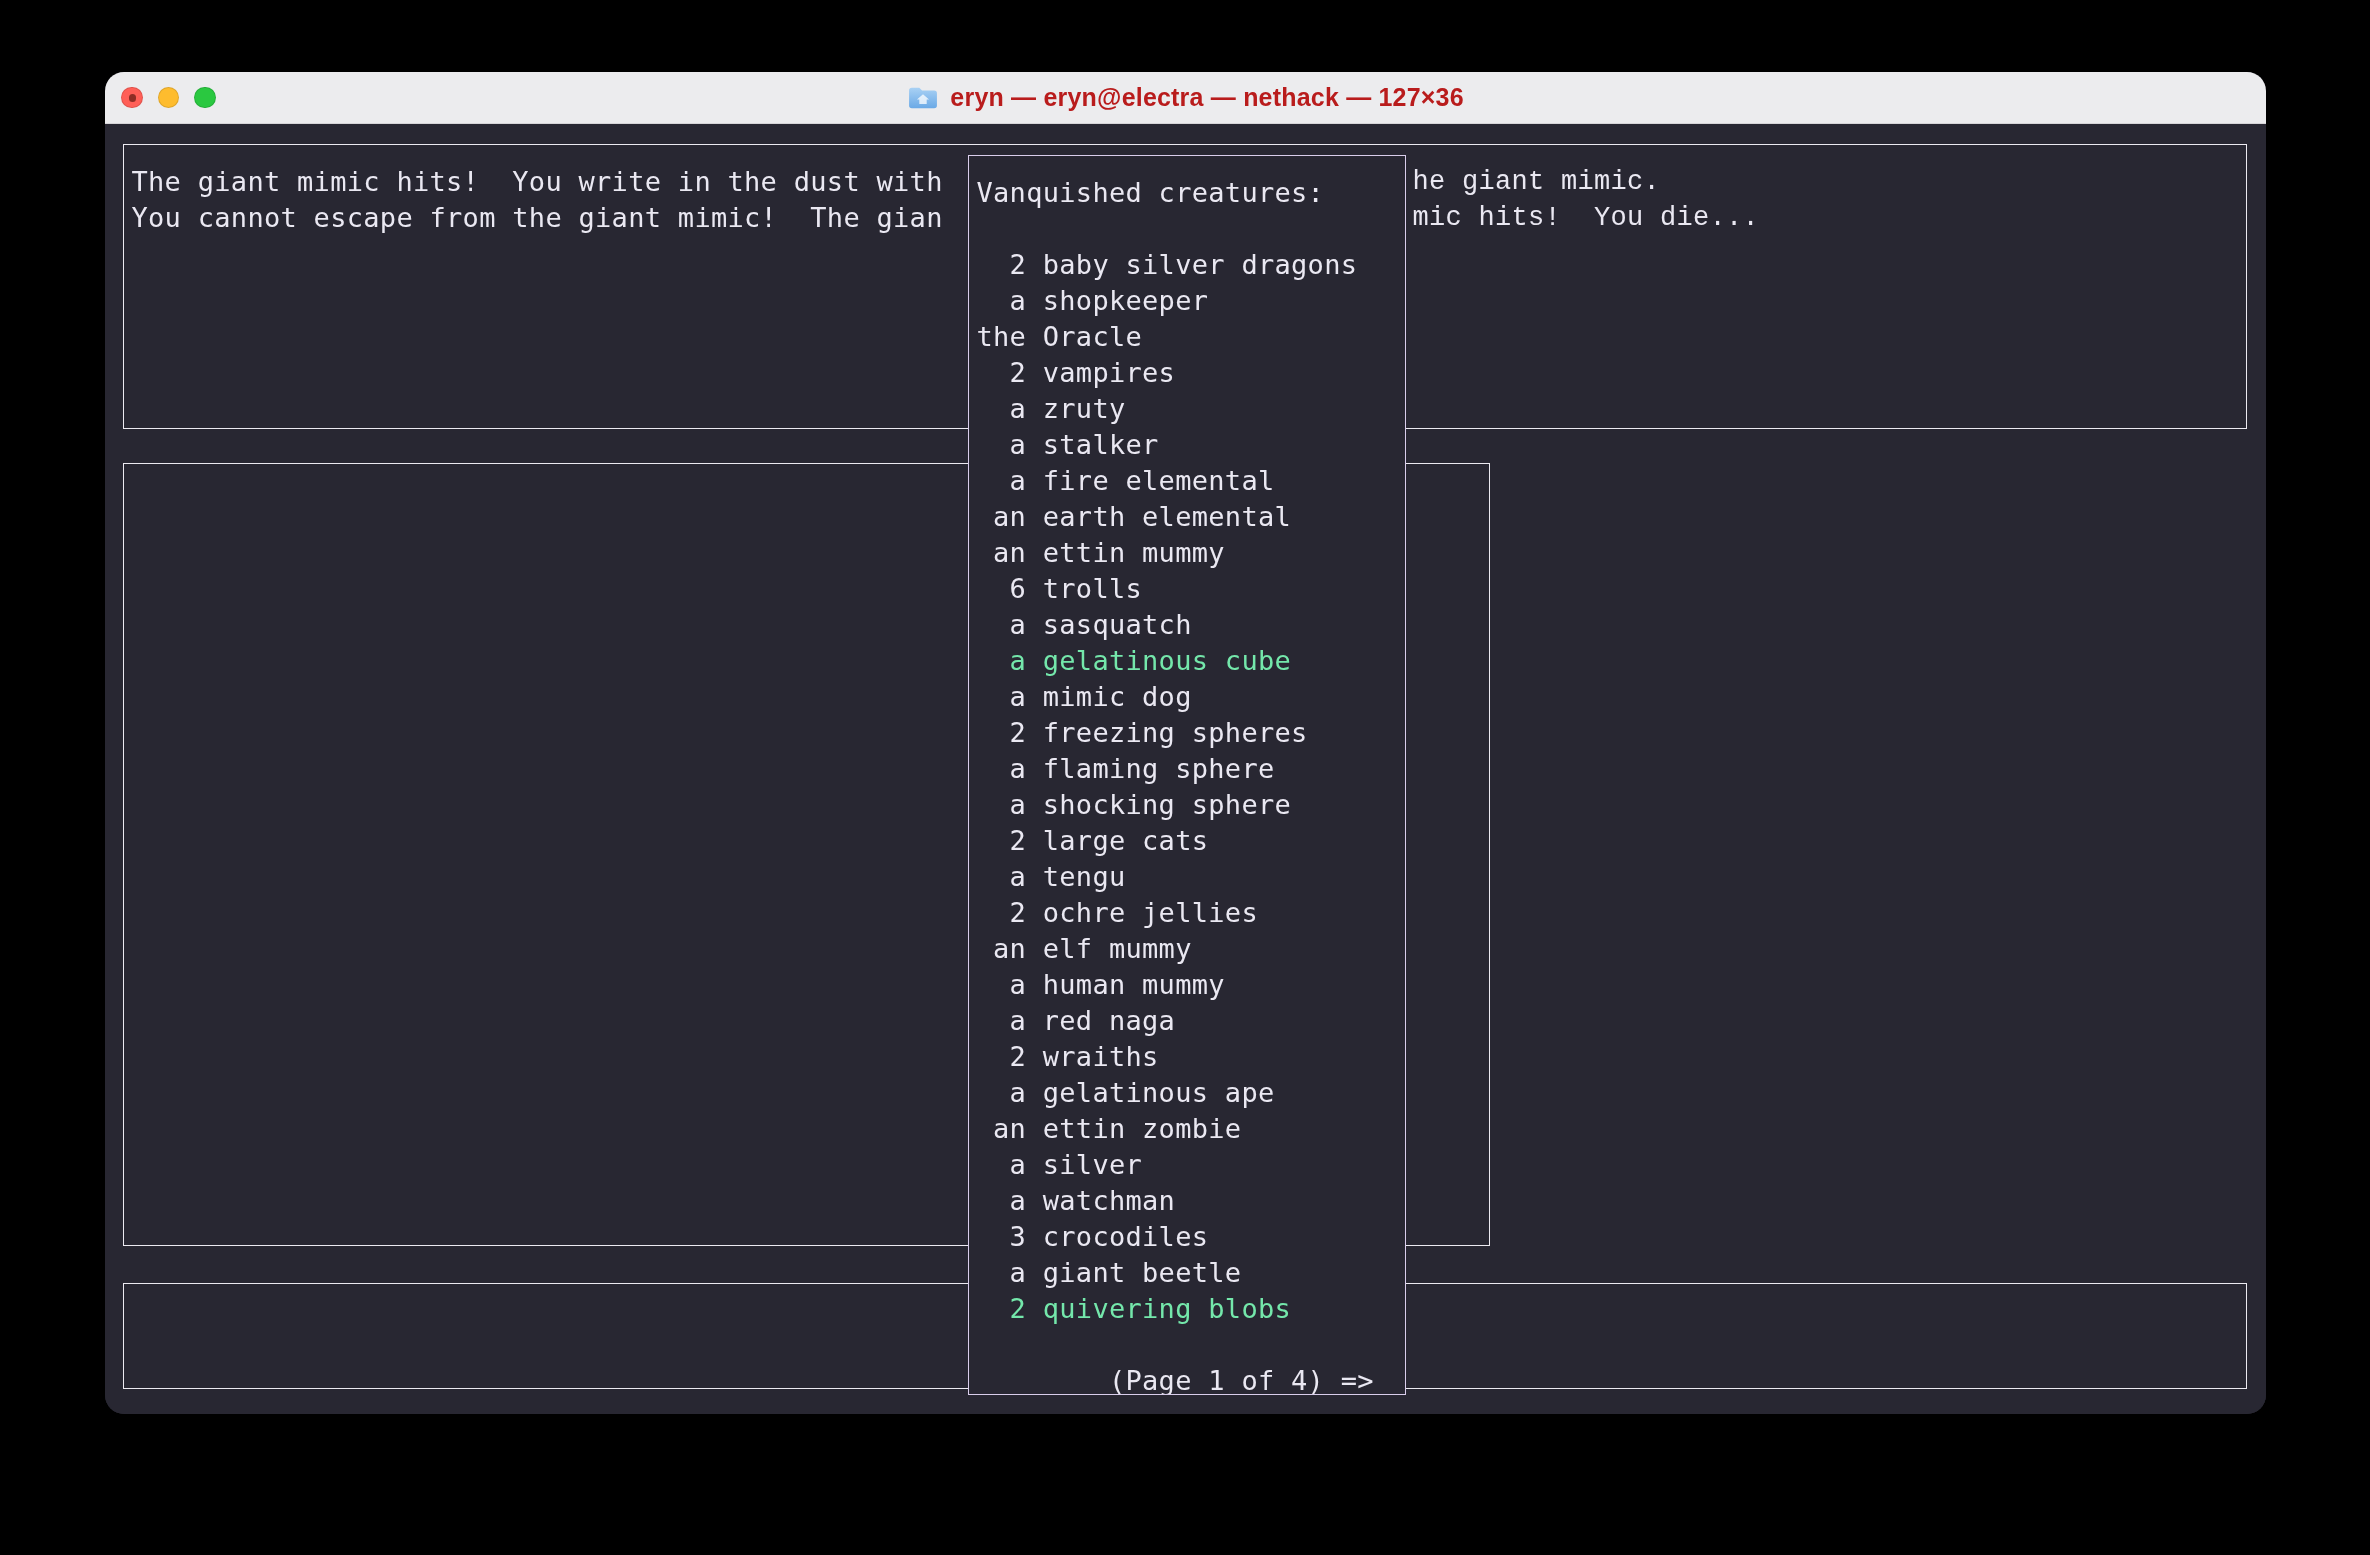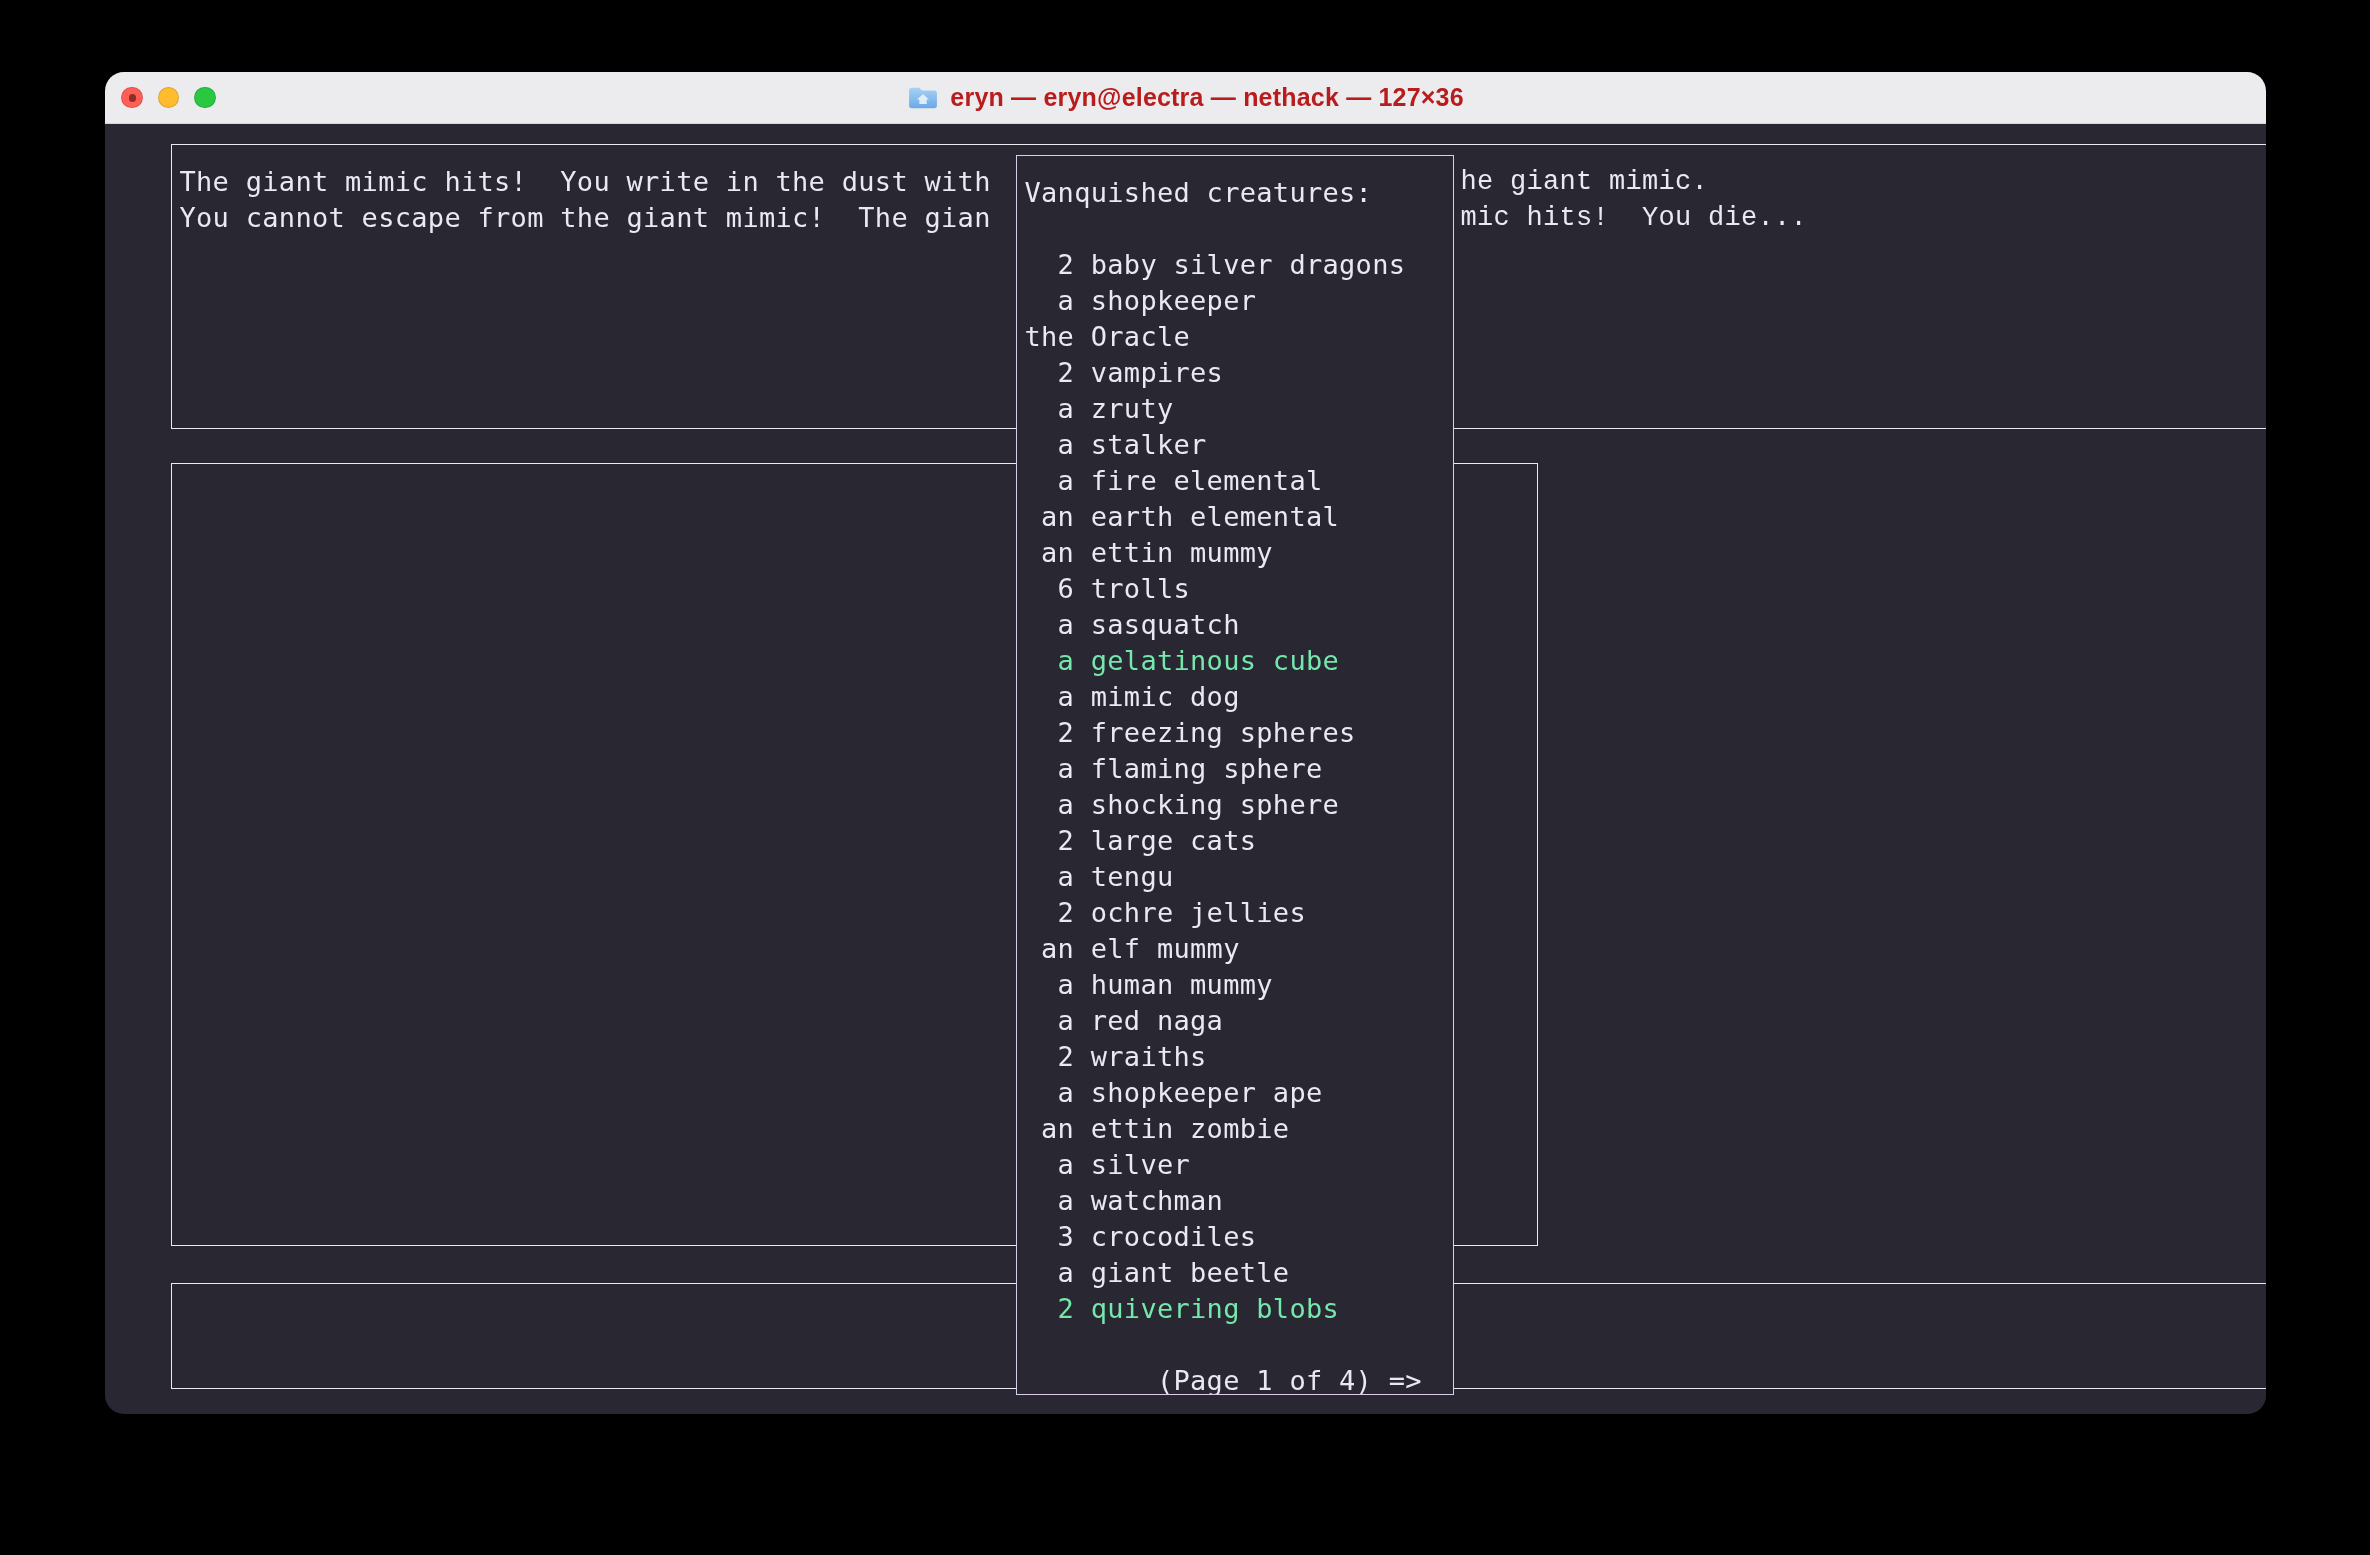--- a/index.html
+++ b/index.html
@@ -45,21 +45,20 @@
   .folder-ic{display:inline-block;line-height:0;}
   
   .term{
     position:absolute;left:0;top:52px;right:0;bottom:0;
     background:#282732;
     font-family:"DejaVu Sans Mono",monospace;
     font-size:27px;
     letter-spacing:0.3px;
     line-height:36px;
     color:#eae8f2;
-    margin-left:48px;
   }
   .tbox{
     position:absolute;
     border:1.9px solid #eceaf1;
     box-sizing:border-box;
     background:transparent;
   }
   .box-messages{left:18px;top:19.7px;width:2124px;height:285px;padding:19px 0 0 7.5px;}
   .box-map{left:18px;top:339px;width:1367px;height:783px;}
   .box-status{left:18px;top:1159px;width:2124px;height:106px;}
@@ -138,21 +137,21 @@
           <div class="menu-row">  2 freezing spheres</div>
           <div class="menu-row">  a flaming sphere</div>
           <div class="menu-row">  a shocking sphere</div>
           <div class="menu-row">  2 large cats</div>
           <div class="menu-row">  a tengu</div>
           <div class="menu-row">  2 ochre jellies</div>
           <div class="menu-row"> an elf mummy</div>
           <div class="menu-row">  a human mummy</div>
           <div class="menu-row">  a red naga</div>
           <div class="menu-row">  2 wraiths</div>
-          <div class="menu-row">  a shopkeeper ape</div>
+          <div class="menu-row">  a gelatinous ape</div>
           <div class="menu-row"> an ettin zombie</div>
           <div class="menu-row">  a silver</div>
           <div class="menu-row">  a watchman</div>
           <div class="menu-row">  3 crocodiles</div>
           <div class="menu-row">  a giant beetle</div>
           <div class="menu-row hl">  2 quivering blobs</div>
         </div>
       <div class="menu-spacer"></div>
       <div class="menu-row">        (Page 1 of 4) =&gt;</div>
     </div>

